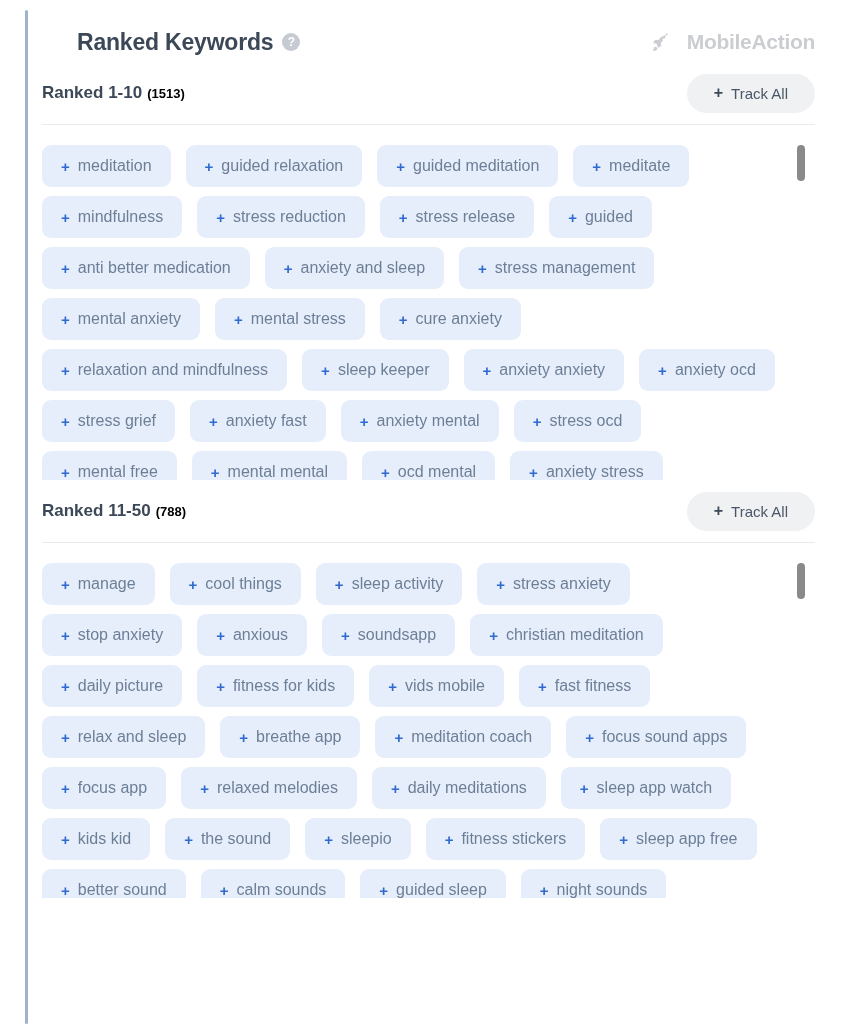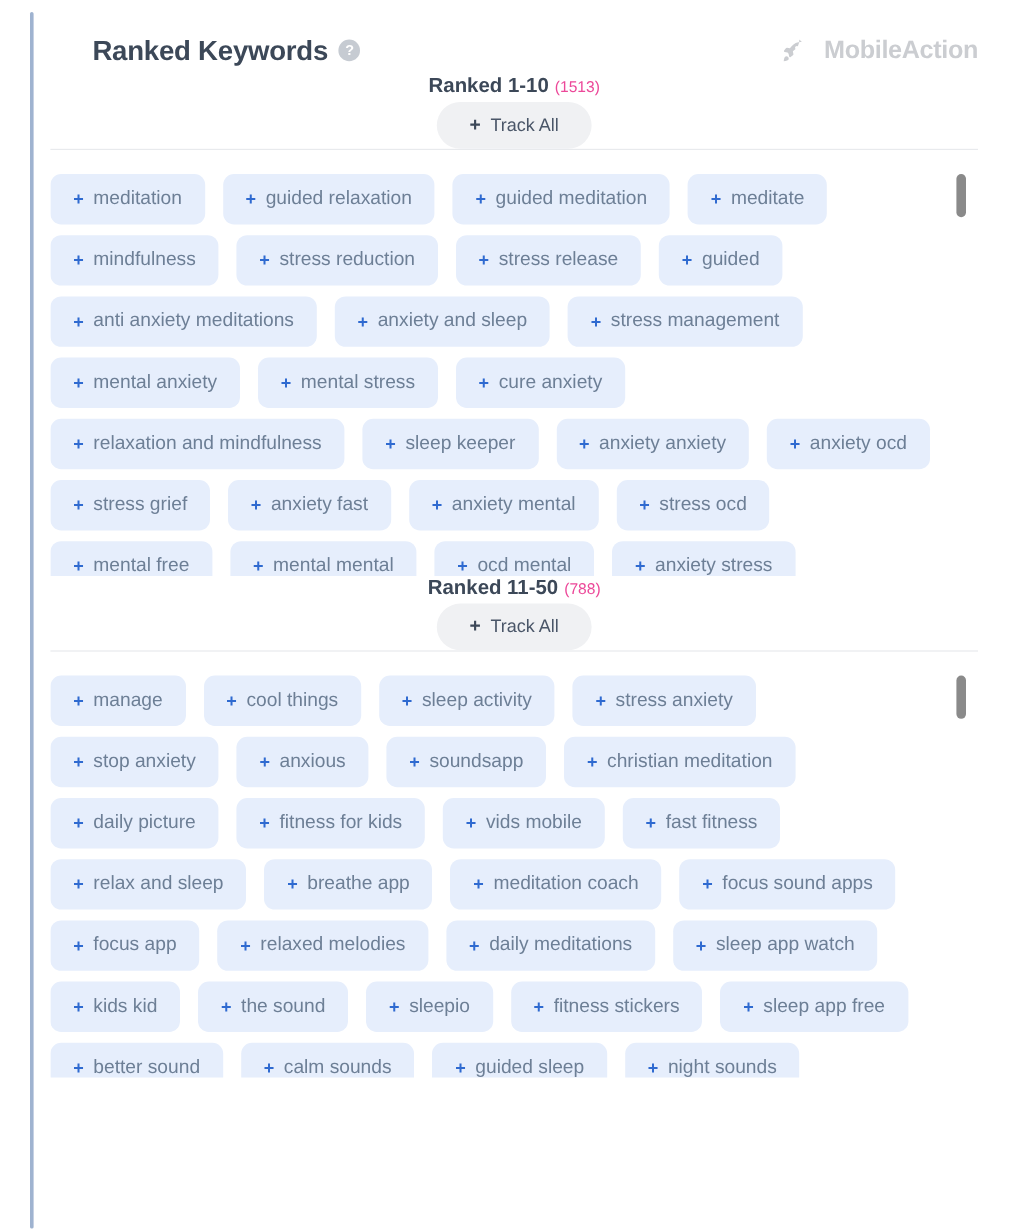--- a/index.html
+++ b/index.html
@@ -91,36 +91,35 @@
   
   .section {
     padding: 0 28px 0 16px;
   }
 
   .section-head {
     display: flex;
     align-items: center;
     justify-content: space-between;
     height: 62px;
-    flex-direction: column;
   }
 
   .section-title {
     font-size: 17px;
     font-weight: bold;
     color: #3c4858;
     display: flex;
     align-items: baseline;
     gap: 5px;
   }
 
   .section-count {
     font-size: 13px;
-    font-weight: normal;
-    color: #ec4899;
+    font-weight: bold;
+    color: #000000;
   }
 
   .track-all {
     display: inline-flex;
     align-items: center;
     gap: 8px;
     background: #f0f1f3;
     border: none;
     border-radius: 22px;
     padding: 11px 27px;
@@ -266,21 +265,21 @@
           <button class="chip">
             <span class="plus">+</span>
             <span>stress release</span>
           </button>
           <button class="chip">
             <span class="plus">+</span>
             <span>guided</span>
           </button>
           <button class="chip">
             <span class="plus">+</span>
-            <span>anti anxiety meditations</span>
+            <span>anti better medication</span>
           </button>
           <button class="chip">
             <span class="plus">+</span>
             <span>anxiety and sleep</span>
           </button>
           <button class="chip">
             <span class="plus">+</span>
             <span>stress management</span>
           </button>
           <button class="chip">

